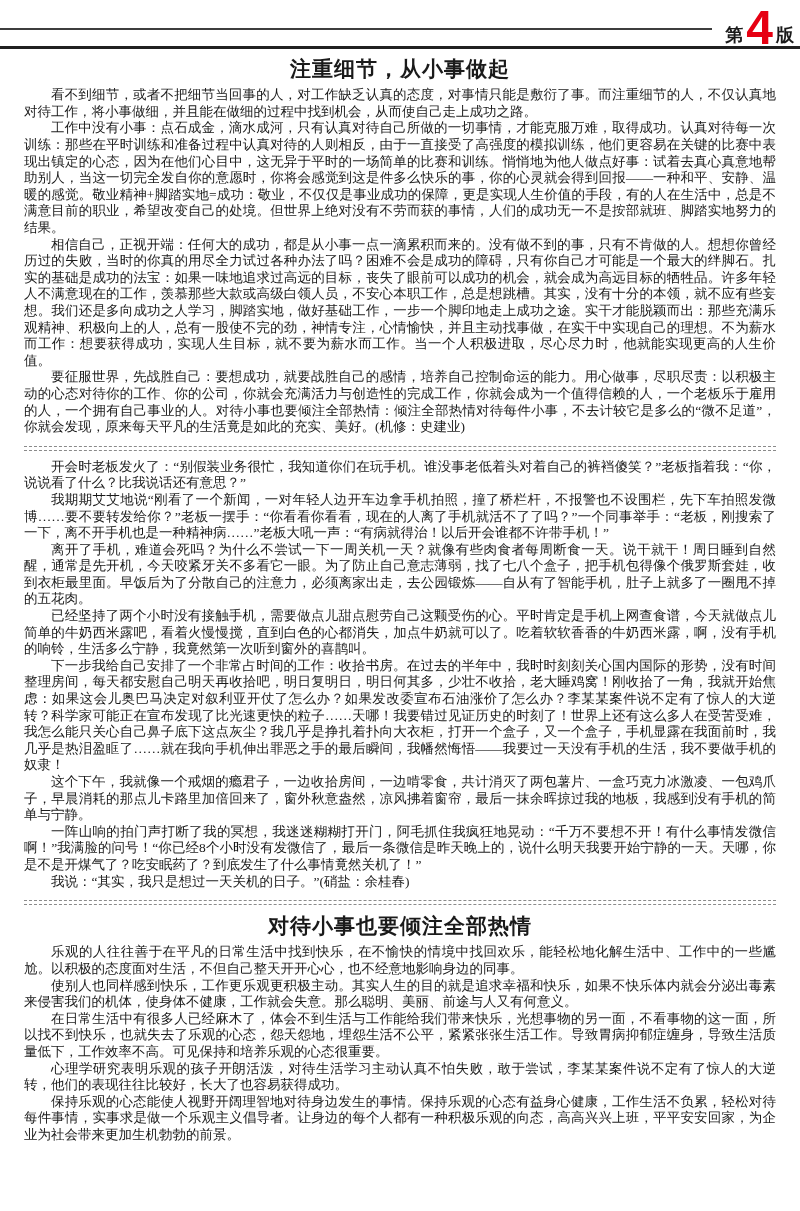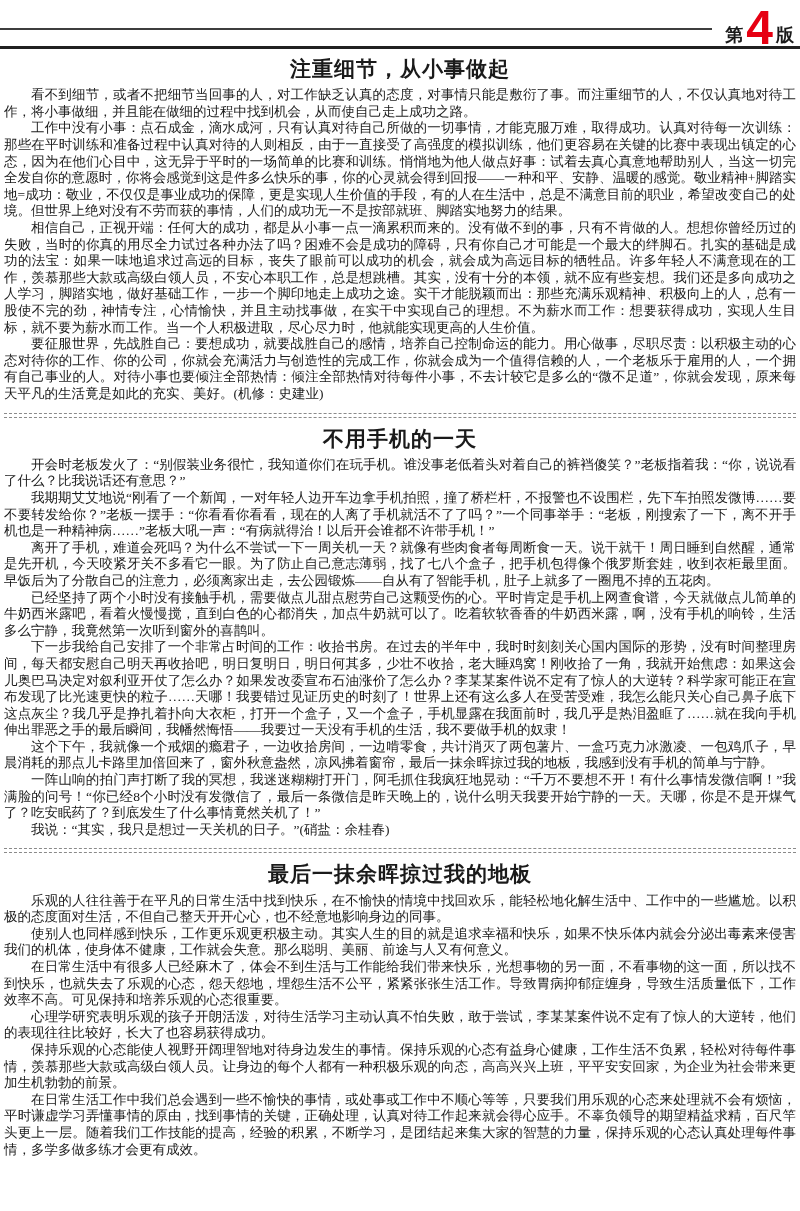--- a/index.html
+++ b/index.html
@@ -41,21 +41,21 @@
     font-size: 48px;
     font-weight: 800;
     line-height: 0.78;
     color: #e60012;
     padding: 0 2px;
   }
   .thick-rule { height: 3px; background: #202020; }
 
   
   .content {
-    padding: 0 4px;
+    padding: 0 24px;
     font-size: 13.5px;
     line-height: 16.6px;
     text-align: justify;
   }
   .content p { margin: 0; text-indent: 2em; }
   .article-title {
     text-align: center;
     text-indent: 0 !important;
     font-size: 21px;
     font-weight: 700;
@@ -91,37 +91,35 @@
       <h2 class="article-title">注重细节，从小事做起</h2>
       <p>看不到细节，或者不把细节当回事的人，对工作缺乏认真的态度，对事情只能是敷衍了事。而注重细节的人，不仅认真地对待工作，将小事做细，并且能在做细的过程中找到机会，从而使自己走上成功之路。</p>
       <p>工作中没有小事：点石成金，滴水成河，只有认真对待自己所做的一切事情，才能克服万难，取得成功。认真对待每一次训练：那些在平时训练和准备过程中认真对待的人则相反，由于一直接受了高强度的模拟训练，他们更容易在关键的比赛中表现出镇定的心态，因为在他们心目中，这无异于平时的一场简单的比赛和训练。悄悄地为他人做点好事：试着去真心真意地帮助别人，当这一切完全发自你的意愿时，你将会感觉到这是件多么快乐的事，你的心灵就会得到回报——一种和平、安静、温暖的感觉。敬业精神+脚踏实地=成功：敬业，不仅仅是事业成功的保障，更是实现人生价值的手段，有的人在生活中，总是不满意目前的职业，希望改变自己的处境。但世界上绝对没有不劳而获的事情，人们的成功无一不是按部就班、脚踏实地努力的结果。</p>
       <p>相信自己，正视开端：任何大的成功，都是从小事一点一滴累积而来的。没有做不到的事，只有不肯做的人。想想你曾经历过的失败，当时的你真的用尽全力试过各种办法了吗？困难不会是成功的障碍，只有你自己才可能是一个最大的绊脚石。扎实的基础是成功的法宝：如果一味地追求过高远的目标，丧失了眼前可以成功的机会，就会成为高远目标的牺牲品。许多年轻人不满意现在的工作，羡慕那些大款或高级白领人员，不安心本职工作，总是想跳槽。其实，没有十分的本领，就不应有些妄想。我们还是多向成功之人学习，脚踏实地，做好基础工作，一步一个脚印地走上成功之途。实干才能脱颖而出：那些充满乐观精神、积极向上的人，总有一股使不完的劲，神情专注，心情愉快，并且主动找事做，在实干中实现自己的理想。不为薪水而工作：想要获得成功，实现人生目标，就不要为薪水而工作。当一个人积极进取，尽心尽力时，他就能实现更高的人生价值。</p>
       <p>要征服世界，先战胜自己：要想成功，就要战胜自己的感情，培养自己控制命运的能力。用心做事，尽职尽责：以积极主动的心态对待你的工作、你的公司，你就会充满活力与创造性的完成工作，你就会成为一个值得信赖的人，一个老板乐于雇用的人，一个拥有自己事业的人。对待小事也要倾注全部热情：倾注全部热情对待每件小事，不去计较它是多么的“微不足道”，你就会发现，原来每天平凡的生活竟是如此的充实、美好。(机修：史建业)</p>
     </section>
 
     <div class="separator"></div>
 
     <section>
-      <h2 class="article-title">不用手机的一天</h2>
       <p>开会时老板发火了：“别假装业务很忙，我知道你们在玩手机。谁没事老低着头对着自己的裤裆傻笑？”老板指着我：“你，说说看了什么？比我说话还有意思？”</p>
       <p>我期期艾艾地说“刚看了一个新闻，一对年轻人边开车边拿手机拍照，撞了桥栏杆，不报警也不设围栏，先下车拍照发微博……要不要转发给你？”老板一摆手：“你看看你看看，现在的人离了手机就活不了了吗？”一个同事举手：“老板，刚搜索了一下，离不开手机也是一种精神病……”老板大吼一声：“有病就得治！以后开会谁都不许带手机！”</p>
       <p>离开了手机，难道会死吗？为什么不尝试一下一周关机一天？就像有些肉食者每周断食一天。说干就干！周日睡到自然醒，通常是先开机，今天咬紧牙关不多看它一眼。为了防止自己意志薄弱，找了七八个盒子，把手机包得像个俄罗斯套娃，收到衣柜最里面。早饭后为了分散自己的注意力，必须离家出走，去公园锻炼——自从有了智能手机，肚子上就多了一圈甩不掉的五花肉。</p>
       <p>已经坚持了两个小时没有接触手机，需要做点儿甜点慰劳自己这颗受伤的心。平时肯定是手机上网查食谱，今天就做点儿简单的牛奶西米露吧，看着火慢慢搅，直到白色的心都消失，加点牛奶就可以了。吃着软软香香的牛奶西米露，啊，没有手机的响铃，生活多么宁静，我竟然第一次听到窗外的喜鹊叫。</p>
       <p>下一步我给自己安排了一个非常占时间的工作：收拾书房。在过去的半年中，我时时刻刻关心国内国际的形势，没有时间整理房间，每天都安慰自己明天再收拾吧，明日复明日，明日何其多，少壮不收拾，老大睡鸡窝！刚收拾了一角，我就开始焦虑：如果这会儿奥巴马决定对叙利亚开仗了怎么办？如果发改委宣布石油涨价了怎么办？李某某案件说不定有了惊人的大逆转？科学家可能正在宣布发现了比光速更快的粒子……天哪！我要错过见证历史的时刻了！世界上还有这么多人在受苦受难，我怎么能只关心自己鼻子底下这点灰尘？我几乎是挣扎着扑向大衣柜，打开一个盒子，又一个盒子，手机显露在我面前时，我几乎是热泪盈眶了……就在我向手机伸出罪恶之手的最后瞬间，我幡然悔悟——我要过一天没有手机的生活，我不要做手机的奴隶！</p>
       <p>这个下午，我就像一个戒烟的瘾君子，一边收拾房间，一边啃零食，共计消灭了两包薯片、一盒巧克力冰激凌、一包鸡爪子，早晨消耗的那点儿卡路里加倍回来了，窗外秋意盎然，凉风拂着窗帘，最后一抹余晖掠过我的地板，我感到没有手机的简单与宁静。</p>
       <p>一阵山响的拍门声打断了我的冥想，我迷迷糊糊打开门，阿毛抓住我疯狂地晃动：“千万不要想不开！有什么事情发微信啊！”我满脸的问号！“你已经8个小时没有发微信了，最后一条微信是昨天晚上的，说什么明天我要开始宁静的一天。天哪，你是不是开煤气了？吃安眠药了？到底发生了什么事情竟然关机了！”</p>
       <p>我说：“其实，我只是想过一天关机的日子。”(硝盐：余桂春)</p>
     </section>
 
     <div class="separator"></div>
 
     <section>
-      <h2 class="article-title">最后一抹余晖掠过我的地板</h2>
+      <h2 class="article-title">对待小事也要倾注全部热情</h2>
       <p>乐观的人往往善于在平凡的日常生活中找到快乐，在不愉快的情境中找回欢乐，能轻松地化解生活中、工作中的一些尴尬。以积极的态度面对生活，不但自己整天开开心心，也不经意地影响身边的同事。</p>
       <p>使别人也同样感到快乐，工作更乐观更积极主动。其实人生的目的就是追求幸福和快乐，如果不快乐体内就会分泌出毒素来侵害我们的机体，使身体不健康，工作就会失意。那么聪明、美丽、前途与人又有何意义。</p>
       <p>在日常生活中有很多人已经麻木了，体会不到生活与工作能给我们带来快乐，光想事物的另一面，不看事物的这一面，所以找不到快乐，也就失去了乐观的心态，怨天怨地，埋怨生活不公平，紧紧张张生活工作。导致胃病抑郁症缠身，导致生活质量低下，工作效率不高。可见保持和培养乐观的心态很重要。</p>
       <p>心理学研究表明乐观的孩子开朗活泼，对待生活学习主动认真不怕失败，敢于尝试，李某某案件说不定有了惊人的大逆转，他们的表现往往比较好，长大了也容易获得成功。</p>
-      <p>保持乐观的心态能使人视野开阔理智地对待身边发生的事情。保持乐观的心态有益身心健康，工作生活不负累，轻松对待每件事情，羡慕那些大款或高级白领人员。让身边的每个人都有一种积极乐观的向态，高高兴兴上班，平平安安回家，为企业为社会带来更加生机勃勃的前景。</p>
-      <p>在日常生活工作中我们总会遇到一些不愉快的事情，或处事或工作中不顺心等等，只要我们用乐观的心态来处理就不会有烦恼，平时谦虚学习弄懂事情的原由，找到事情的关键，正确处理，认真对待工作起来就会得心应手。不辜负领导的期望精益求精，百尺竿头更上一层。随着我们工作技能的提高，经验的积累，不断学习，是团结起来集大家的智慧的力量，保持乐观的心态认真处理每件事情，多学多做多练才会更有成效。</p>
+      <p>保持乐观的心态能使人视野开阔理智地对待身边发生的事情。保持乐观的心态有益身心健康，工作生活不负累，轻松对待每件事情，实事求是做一个乐观主义倡导者。让身边的每个人都有一种积极乐观的向态，高高兴兴上班，平平安安回家，为企业为社会带来更加生机勃勃的前景。</p>
     </section>
 
   </div>
 </div>
 
 </body></html>

